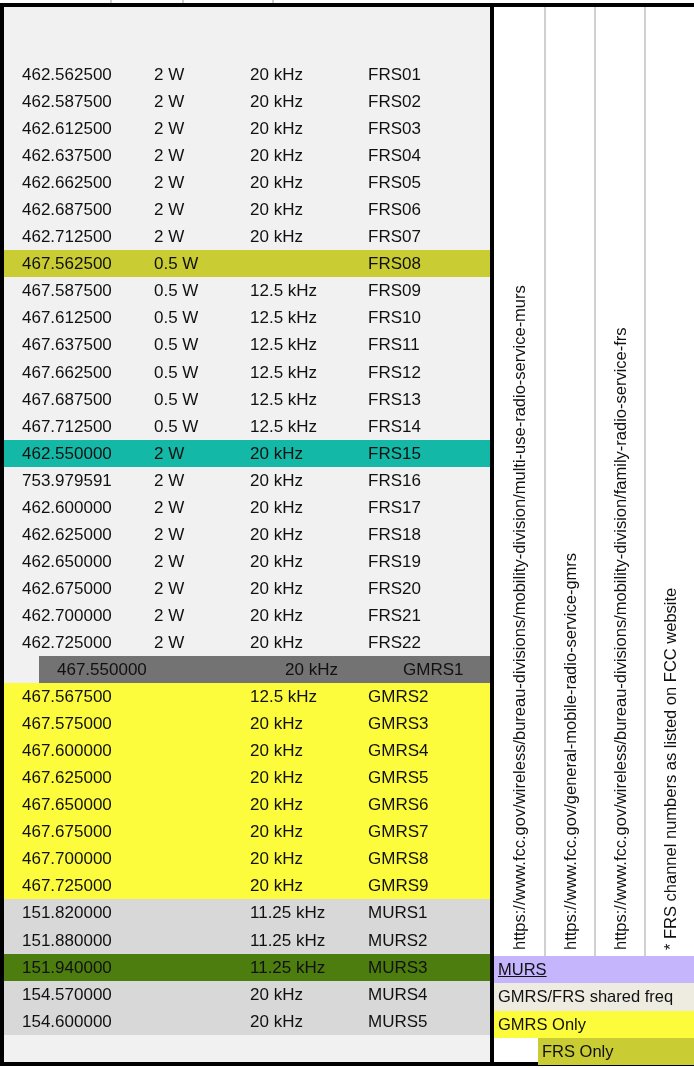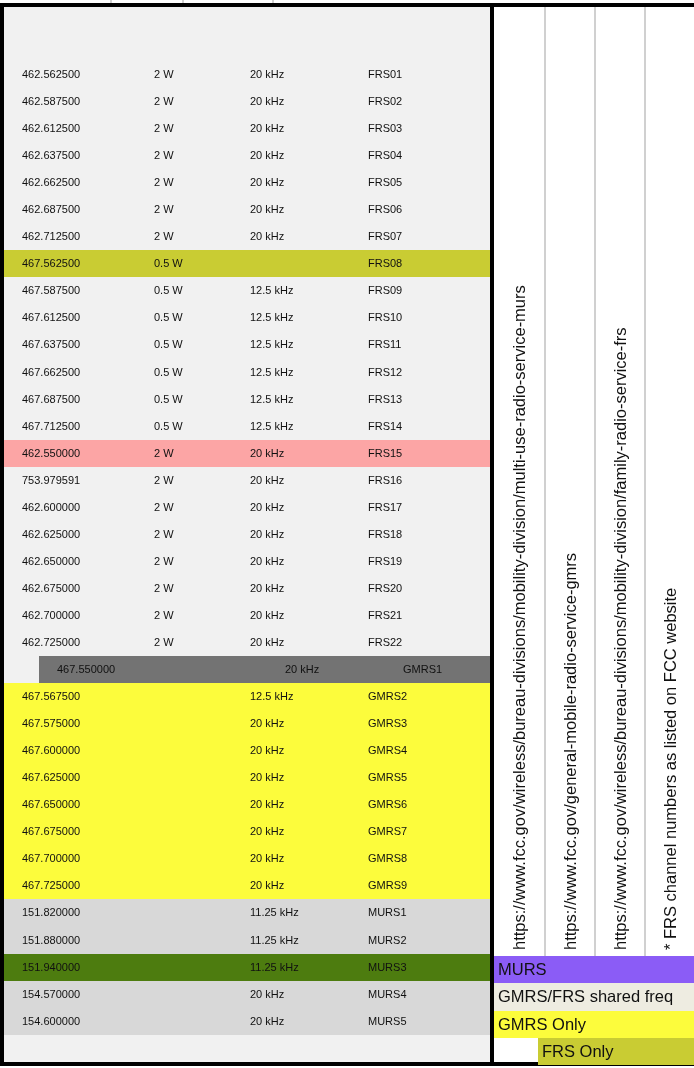--- a/index.html
+++ b/index.html
@@ -9,21 +9,21 @@
   .topgrid { position:absolute; top:0; height:4px; width:2px; background:#d0d0d0; }
 
   
   .tbl { position:absolute; left:0; top:3px; width:494px; height:1063px;
          border:4px solid #000; border-right:4px solid #000; box-sizing:border-box; background:#f1f1f1; }
   .hdr { position:absolute; left:0; top:0; width:486px; height:54px; background:#a6a6a6;
          border-bottom:3px solid #000; box-sizing:border-box; }
   .hcell { position:absolute; top:0; height:51px; display:flex; flex-direction:column;
            justify-content:center; align-items:center; font-weight:bold; font-size:16px; line-height:20px; text-align:center; }
   .rows { position:absolute; left:0; top:54px; width:486px; }
-  .row { position:relative; height:27.05px; font-size:11px; }
+  .row { position:relative; height:27.05px; font-size:17px; }
   .row span { position:absolute; top:0; line-height:27px; white-space:nowrap; }
   .c-freq { left:18px; } .c-pow { left:150px; } .c-bw { left:246px; } .c-lab { left:364px; }
 
   
   .side { position:absolute; left:490px; top:3px; width:204px; height:1063px;
           border:4px solid #000; border-right:none; box-sizing:border-box; background:#fff; }
   .vcol { position:absolute; top:0; height:949px; border-right:2px solid #d0d0d0; box-sizing:border-box; }
   .vtext { position:absolute; left:50%; bottom:6px; transform-origin:left bottom;
            transform: rotate(-90deg) translateY(50%); white-space:nowrap; font-size:16.5px; line-height:20px; }
   .legend { position:absolute; left:0; top:949px; width:200px; }
@@ -116,21 +116,21 @@
           <span class="c-pow">0.5 W</span>
           <span class="c-bw">12.5 kHz</span>
           <span class="c-lab">FRS13</span>
         </div>
         <div class="row" style="background: rgb(241, 241, 241);">
           <span class="c-freq">467.712500</span>
           <span class="c-pow">0.5 W</span>
           <span class="c-bw">12.5 kHz</span>
           <span class="c-lab">FRS14</span>
         </div>
-        <div class="row" style="background: #fca5a5;">
+        <div class="row" style="background: #14b8a6;">
           <span class="c-freq">462.550000</span>
           <span class="c-pow">2 W</span>
           <span class="c-bw">20 kHz</span>
           <span class="c-lab">FRS15</span>
         </div>
         <div class="row" style="background: rgb(241, 241, 241);">
           <span class="c-freq">753.979591</span>
           <span class="c-pow">2 W</span>
           <span class="c-bw">20 kHz</span>
           <span class="c-lab">FRS16</span>
@@ -265,19 +265,19 @@
     <div class="vcol" style="left:52px;width:50px">
       <div class="vtext">https://www.fcc.gov/general-mobile-radio-service-gmrs</div>
     </div>
     <div class="vcol" style="left:102px;width:50px">
       <div class="vtext">https://www.fcc.gov/wireless/bureau-divisions/mobility-division/family-radio-service-frs</div>
     </div>
     <div class="vcol" style="left:152px;width:48px;border-right:none">
       <div class="vtext">* FRS channel numbers as listed on FCC website</div>
     </div>
     <div class="legend" id="legend">
-        <div class="leg" style="background: #8b5cf6;">MURS</div>
+        <div class="leg" style="background: #c4b5fd; text-decoration: underline;">MURS</div>
         <div class="leg" style="background: rgb(238, 236, 225);">GMRS/FRS shared freq</div>
         <div class="leg" style="background: rgb(252, 252, 60);">GMRS Only</div>
         <div class="leg" style="background: rgb(201, 204, 51); margin-left: 44px;">FRS Only</div>
       </div>
   </div>
 </div>
 
 </body></html>

